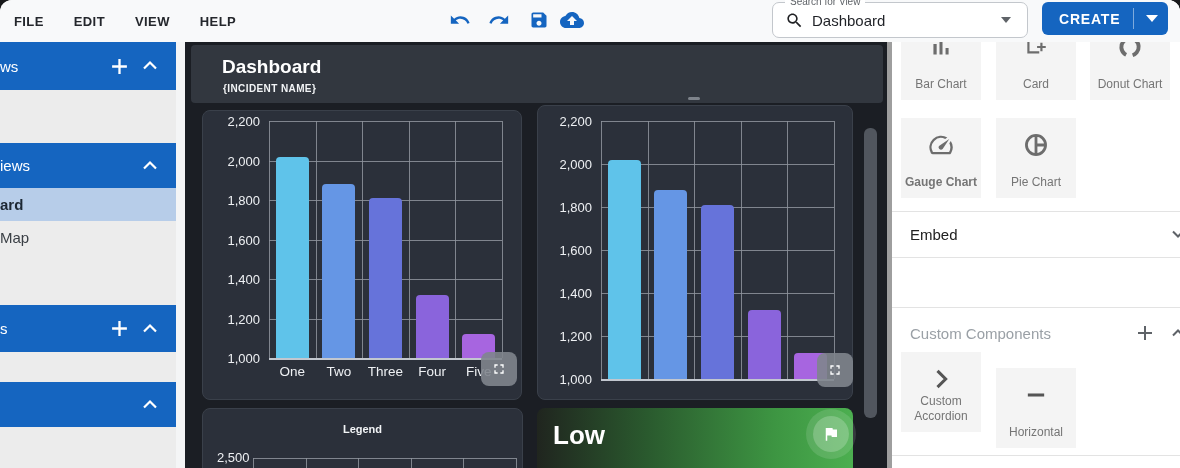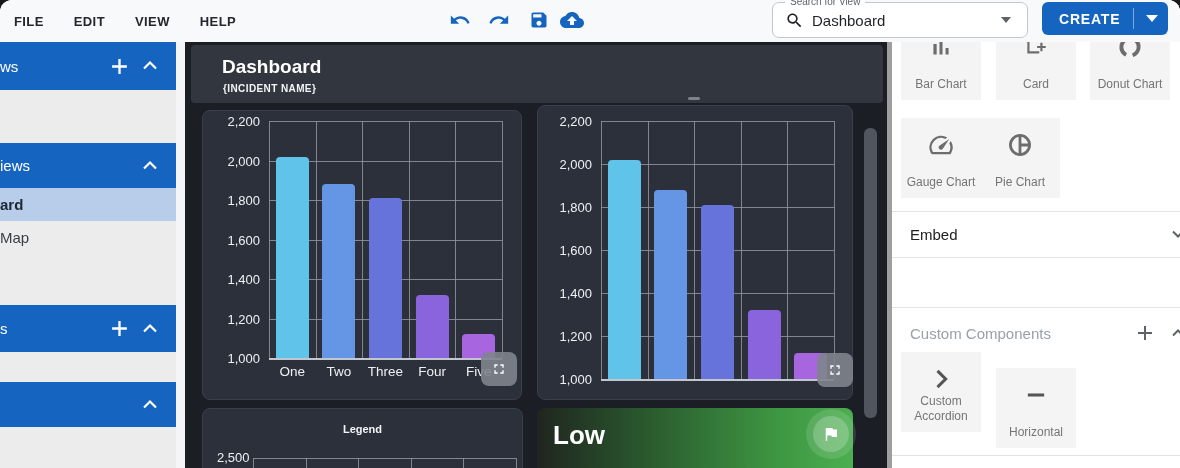--- a/index.html
+++ b/index.html
@@ -108,29 +108,29 @@
           <div class="tile-label">Card</div>
         </div>
         <div class="tile" style="left: 198px; top: 20px;">
           <div class="tile-icon">
             <svg width="26" height="26" viewBox="0 0 24 24">
               <circle cx="12" cy="12" r="8" fill="none" stroke="#6d6d6d" stroke-width="3.6" stroke-dasharray="17 6 21 6" transform="rotate(-50 12 12)"></circle>
             </svg>
           </div>
           <div class="tile-label">Donut Chart</div>
         </div>
-        <div class="tile" style="left: 9px; top: 118px;">
+        <div class="tile" style="left: 9px; top: 118px; font-weight: bold;">
           <div class="tile-icon">
             <svg width="28" height="28" viewBox="0 0 24 24">
               <path fill="#6d6d6d" d="M20.38 8.57l-1.23 1.85a8 8 0 0 1-.22 7.58H5.07A8 8 0 0 1 15.58 6.85l1.85-1.23A10 10 0 0 0 3.35 19a2 2 0 0 0 1.72 1h13.85a2 2 0 0 0 1.74-1 10 10 0 0 0-.27-10.44zm-9.79 6.84a2 2 0 0 0 2.83 0l5.66-8.49-8.49 5.66a2 2 0 0 0 0 2.83z"></path>
             </svg>
           </div>
           <div class="tile-label">Gauge Chart</div>
         </div>
-        <div class="tile" style="left: 88px; top: 118px;">
+        <div class="tile" style="left: 104px; top: 118px;">
           <div class="tile-icon">
             <svg width="28" height="28" viewBox="0 0 24 24">
               <circle cx="12" cy="12" r="8.2" fill="none" stroke="#6d6d6d" stroke-width="2.4"></circle>
               <path d="M12 3.8v16.4M12 12h8.2" stroke="#6d6d6d" stroke-width="2.4"></path>
             </svg>
           </div>
           <div class="tile-label">Pie Chart</div>
         </div>
       </div>
     <div class="divider" style="top:211px"></div>

